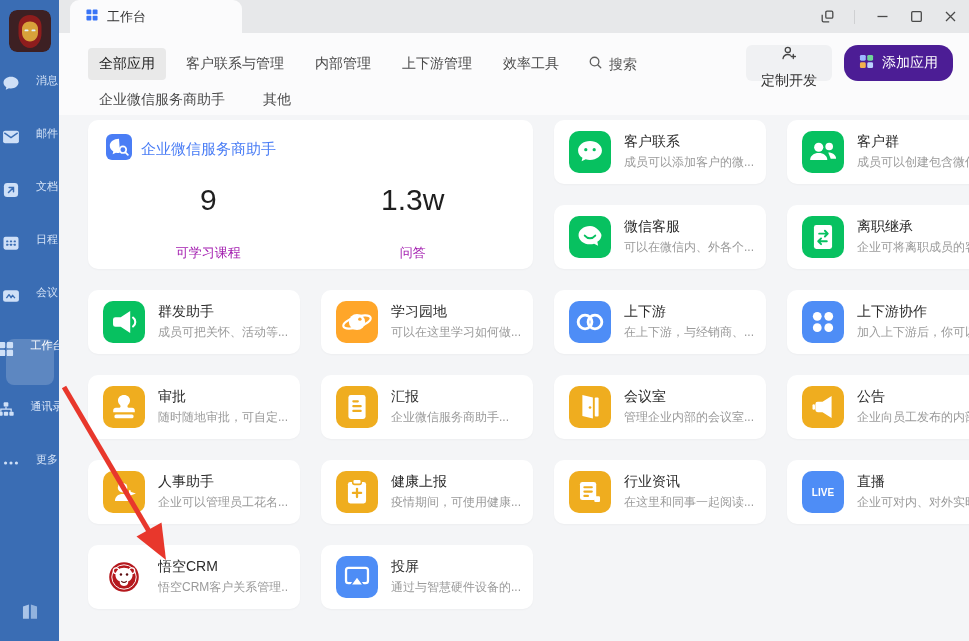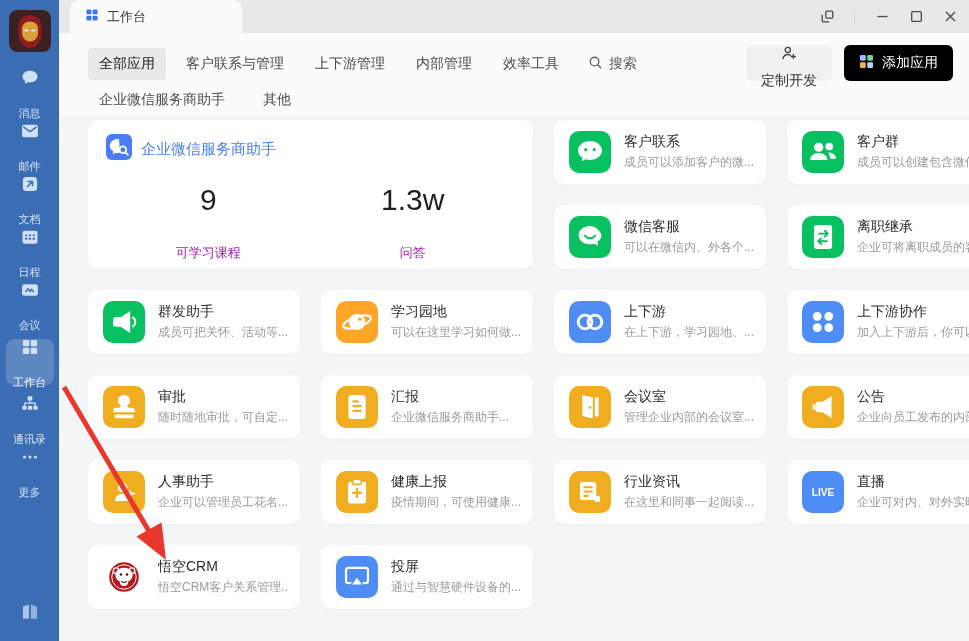--- a/index.html
+++ b/index.html
@@ -6,42 +6,42 @@
   *{box-sizing:border-box;}
   .window{
     position:relative;width:969px;height:641px;overflow:hidden;
     font-family:"Liberation Sans","DejaVu Sans",sans-serif;
     background:#f4f5f7;
   }
   
   .sidebar{position:absolute;left:0;top:0;width:59px;height:641px;background:#3a6db4;display:flex;flex-direction:column;align-items:center;}
   .avatar{margin-top:10px;width:42px;height:42px;border-radius:8px;overflow:hidden;flex:none;cursor:pointer;}
   .side-items{margin-top:22px;display:flex;flex-direction:column;align-items:center;gap:15px;}
-  .side-item{width:48px;height:38px;display:flex;flex-direction:column;align-items:center;justify-content:center;gap:15px;cursor:pointer;border-radius:8px;}
+  .side-item{width:48px;height:38px;display:flex;justify-content:center;gap:15px;cursor:pointer;border-radius:8px;}
   .side-item .lbl{font-size:11px;color:#d5e3f7;line-height:12px;white-space:nowrap;}
   .side-item.active{background:rgba(255,255,255,0.18);height:46px;}
   .side-item.active .lbl{color:#ffffff;}
   .side-bottom{position:absolute;left:0;bottom:18px;width:59px;display:flex;justify-content:center;cursor:pointer;}
   
   .tabstrip{position:absolute;left:59px;top:0;width:910px;height:33px;background:#e7e8ea;display:flex;align-items:flex-end;}
   .tab{margin-left:11px;width:172px;height:33px;background:#fbfbfc;border-radius:9px 9px 0 0;display:flex;align-items:center;gap:8px;padding-left:15px;font-size:13px;color:#333;cursor:pointer;}
   .win-controls{position:absolute;right:12px;top:0;height:33px;display:flex;align-items:center;gap:20px;}
   .win-btn{width:14px;height:14px;display:flex;align-items:center;justify-content:center;cursor:pointer;}
   .win-sep{width:1px;height:14px;background:#cfd0d2;}
   
   .header{position:absolute;left:59px;top:33px;width:910px;height:82px;background:#fbfbfc;}
-  .cat-row1{position:absolute;left:29px;top:15px;display:flex;align-items:flex-end;gap:9px;}
+  .cat-row1{position:absolute;left:29px;top:15px;display:flex;align-items:flex-start;gap:9px;font-family:Liberation Serif, serif;}
   .cat-chip{padding:7px 11px;border-radius:4px;font-size:14px;color:#4b4b4b;white-space:nowrap;cursor:pointer;}
   .cat-chip.active{background:#e9e9e9;color:#1c1c1c;}
   .search-chip{display:flex;align-items:center;gap:6px;padding:7px 9px;font-size:14px;color:#5a5a5a;cursor:pointer;}
   .cat-row2{position:absolute;left:29px;top:51px;display:flex;align-items:center;gap:16px;}
   .hdr-buttons{position:absolute;right:16px;top:12px;display:flex;align-items:center;gap:12px;}
   .btn{height:36px;padding:0 15px;border-radius:6px;display:flex;align-items:center;gap:8px;font-size:14px;cursor:pointer;border:none;}
   .btn-gray{background:#f0f1f3;color:#333;flex-direction:column;}
-  .btn-blue{background:#000000;color:#fff;}
+  .btn-blue{background:#4c1d95;color:#fff;border-radius:14px;}
   
   .content{position:absolute;left:59px;top:115px;width:910px;height:526px;background:#f4f5f7;}
   .apps-grid{position:absolute;left:29px;top:5px;width:874px;display:grid;grid-template-columns:repeat(4,1fr);gap:21px;grid-auto-rows:64px;}
   .card{background:#fff;border-radius:10px;box-shadow:0 1px 2px rgba(0,0,0,0.03);}
   .featured{grid-column:1/3;grid-row:1/3;padding:14px 18px;}
   .featured-head{display:flex;align-items:center;gap:9px;cursor:pointer;width:max-content;}
   .featured-title{font-size:15px;font-weight:500;color:#4a7df5;}
   .featured-stats{display:flex;margin-top:17px;}
   .stat{flex:1;text-align:center;}
   .stat-value{font-size:30px;font-weight:500;color:#1f1f1f;line-height:38px;}
@@ -181,22 +181,22 @@
             <path d="M2 2l9 9M11 2l-9 9" stroke="#4a4a4a" stroke-width="1.3"></path>
           </svg>
         </span>
       </div>
   </div>
 
   <div class="header">
     <div class="cat-row1">
         <div class="cat-chip active">全部应用</div>
         <div class="cat-chip">客户联系与管理</div>
+        <div class="cat-chip">内部管理</div>
         <div class="cat-chip">上下游管理</div>
-        <div class="cat-chip">内部管理</div>
         <div class="cat-chip">效率工具</div>
         <div class="search-chip">
           <span><svg width="15" height="15" viewBox="0 0 16 16">
               <circle cx="7" cy="7" r="4.6" fill="none" stroke="#5f5f5f" stroke-width="1.4"></circle>
               <path d="M10.6 10.6l3 3" stroke="#5f5f5f" stroke-width="1.4" stroke-linecap="round"></path>
             </svg></span>
           <span>搜索</span>
         </div>
       </div>
     <div class="cat-row2">
@@ -332,21 +332,21 @@
         </div>
         <div class="card app-card" style="grid-area: 3 / 3;">
           <div class="tile" style="background: rgb(78, 141, 246);">
             <svg width="42" height="42" viewBox="0 0 44 44">
               <circle cx="16.8" cy="22" r="7.2" fill="none" stroke="#fff" stroke-width="3"></circle>
               <circle cx="27.2" cy="22" r="7.2" fill="none" stroke="#fff" stroke-width="3"></circle>
             </svg>
           </div>
           <div class="app-text">
             <div class="app-title">上下游</div>
-            <div class="app-desc">在上下游，学习园地、...</div>
+            <div class="app-desc">在上下游，与经销商、...</div>
           </div>
         </div>
         <div class="card app-card" style="grid-area: 3 / 4;">
           <div class="tile" style="background: rgb(78, 141, 246);">
             <svg width="42" height="42" viewBox="0 0 44 44">
               <circle cx="16" cy="16" r="4.6" fill="#fff"></circle>
               <circle cx="28" cy="16" r="4.6" fill="#fff"></circle>
               <circle cx="16" cy="28" r="4.6" fill="#fff"></circle>
               <circle cx="28" cy="28" r="4.6" fill="#fff"></circle>
             </svg>

